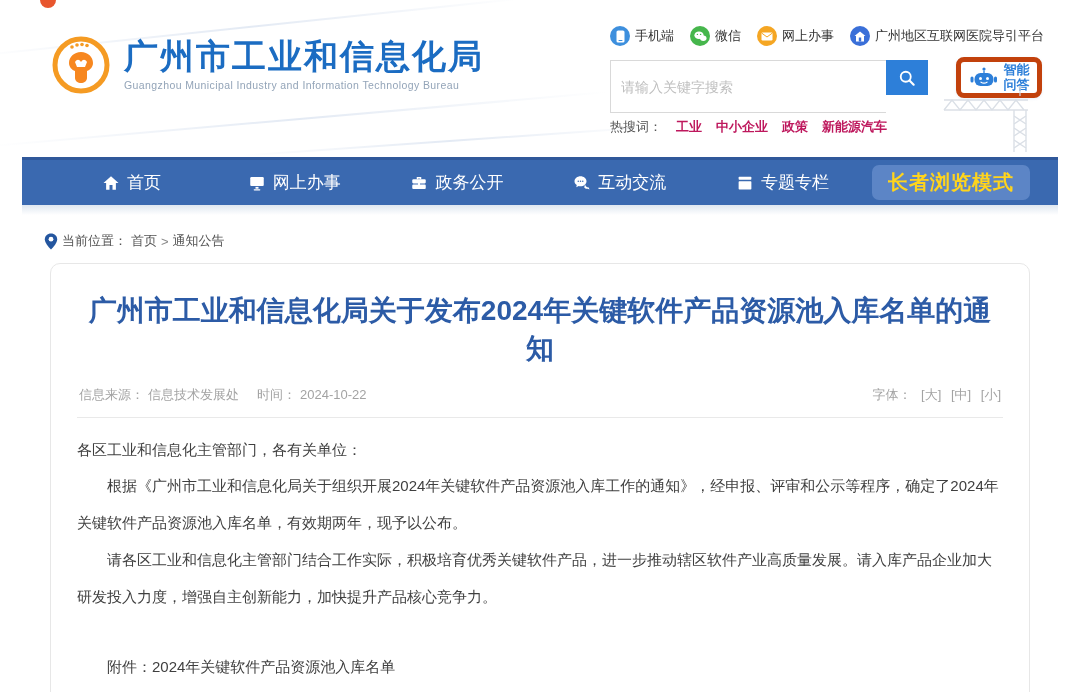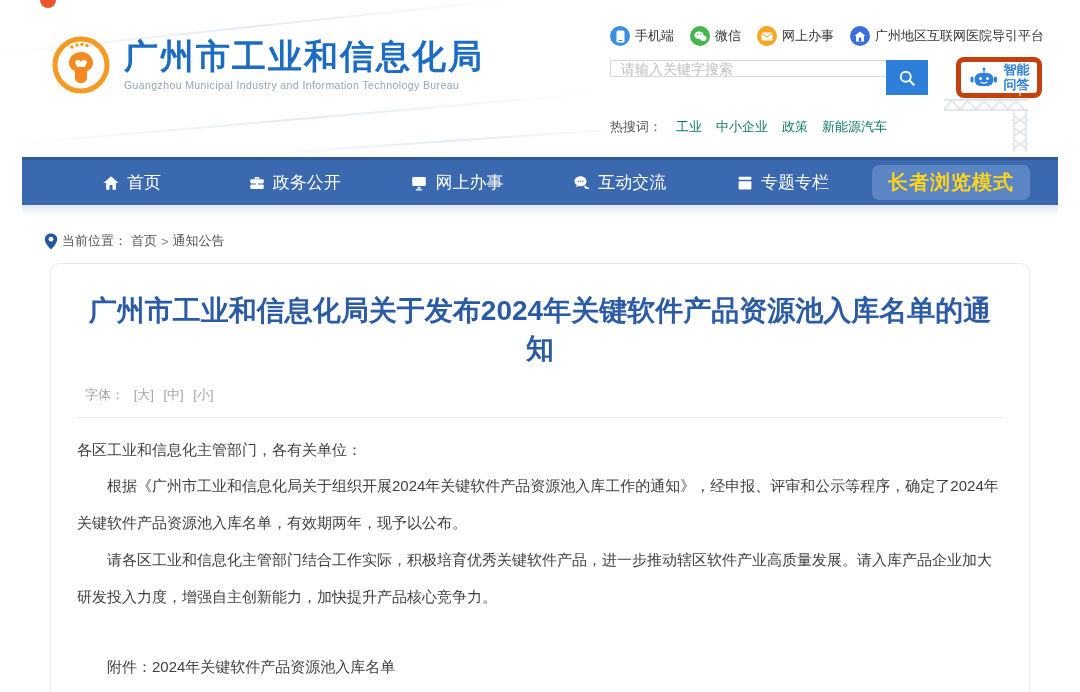--- a/index.html
+++ b/index.html
@@ -23,28 +23,28 @@
 
   .header-right { position:absolute; right:38px; top:26px; width:432px; }
   .quicklinks { display:flex; align-items:center; gap:16px;font-family:Liberation Mono, monospace; }
   .qlink { display:flex; align-items:center; gap:5px; font-size:13px; color:#333; cursor:pointer; white-space:nowrap; }
   .qicon { width:20px; height:20px; border-radius:50%; display:flex; align-items:center; justify-content:center; flex:0 0 auto; }
   .qicon svg { display:block; }
   .qc-blue { background:#3d8fdd; } .qc-green { background:#46b64c; } .qc-orange { background:#f5a623; } .qc-navy { background:#3a6fd8; }
 
   .search-row { display:flex; align-items:center; margin-top:11px; }
   .search-box { display:flex; flex:1; height:35px; }
-  .search-input { flex:1; height:17px; border:1px solid #d9d9d9; border-right:none; padding:0 10px; font-size:14px; color:#333; outline:none; font-family:inherit; }
+  .search-input { flex:1; height:53px; border:1px solid #d9d9d9; border-right:none; padding:0 10px; font-size:14px; color:#333; outline:none; font-family:inherit; }
   .search-input::placeholder { color:#bfbfbf; }
   .search-btn { width:42px; height:35px; background:#2d7fd9; border:none; cursor:pointer; display:flex; align-items:center; justify-content:center; }
   .qa-btn { margin-left:28px; width:86px; height:41px; background:#fff; border:5px solid #c2410c; border-radius:8px; box-shadow:0 1px 3px rgba(60,100,180,.10); display:flex; align-items:center; justify-content:center; gap:5px; cursor:pointer; }
   .qa-text { font-size:13px; font-weight:bold; color:#2d7fd9; line-height:1.15; }
 
   .hotwords { display:flex; align-items:center; margin-top:20px; font-size:13px; color:#555; gap:14px; }
-  .hotword { color:#0f766e; cursor:pointer; white-space:nowrap; }
+  .hotword { color:#be185d; cursor:pointer; white-space:nowrap;font-weight:bold; }
 
   .crane { position:absolute; right:42px; top:84px; opacity:.85; }
 
   
   .nav { position:relative; margin:0 22px; height:48px; background:#3a69b0; border-top:3px solid #30589a; display:flex; align-items:center; padding:0 28px; }
   .nav-item { flex:1; display:flex; align-items:center; justify-content:center; gap:7px; color:#fff; font-size:17px; cursor:pointer; white-space:nowrap; }
   .nav-icon { display:flex; align-items:center; }
   .elder-btn { flex:0 0 auto; margin-left:8px; height:35px; padding:0 16px; background:#5c85c6; border:none; border-radius:7px; color:#ffd41c; font-size:20px; font-weight:bold; letter-spacing:1px; cursor:pointer; font-family:inherit; }
   .nav-shadow { height:10px; margin:0 22px; background:linear-gradient(#dfe7f0, rgba(223,231,240,0)); }
 
@@ -192,37 +192,37 @@
       <span class="nav-icon">
         <svg width="18" height="18" viewBox="0 0 24 24">
             <path d="M12 3 L22 12 H18.5 V21 H14 V14.5 H10 V21 H5.5 V12 H2 Z" fill="#fff"></path>
           </svg>
       </span>
       <span>首页</span>
     </div>
     <div class="nav-item">
       <span class="nav-icon">
         <svg width="18" height="18" viewBox="0 0 24 24">
+            <rect x="3" y="4" width="18" height="12" rx="1.5" fill="#fff"></rect>
+            <rect x="10" y="17.2" width="4" height="2.4" fill="#fff"></rect>
+            <rect x="7.5" y="20.2" width="9" height="1.8" rx=".9" fill="#fff"></rect>
+          </svg>
+      </span>
+      <span>网上办事</span>
+    </div>
+    <div class="nav-item">
+      <span class="nav-icon">
+        <svg width="18" height="18" viewBox="0 0 24 24">
             <path d="M9 4 h6 v3 h-2 v-1 h-2 v1 h-2 Z" fill="#fff"></path>
             <rect x="3" y="7" width="18" height="5.5" rx="1.5" fill="#fff"></rect>
             <rect x="3" y="14" width="18" height="6" rx="1.5" fill="#fff"></rect>
             <rect x="10.7" y="11.5" width="2.6" height="3.4" fill="#fff"></rect>
           </svg>
       </span>
       <span>政务公开</span>
-    </div>
-    <div class="nav-item">
-      <span class="nav-icon">
-        <svg width="18" height="18" viewBox="0 0 24 24">
-            <rect x="3" y="4" width="18" height="12" rx="1.5" fill="#fff"></rect>
-            <rect x="10" y="17.2" width="4" height="2.4" fill="#fff"></rect>
-            <rect x="7.5" y="20.2" width="9" height="1.8" rx=".9" fill="#fff"></rect>
-          </svg>
-      </span>
-      <span>网上办事</span>
     </div>
     <div class="nav-item">
       <span class="nav-icon">
         <svg width="18" height="18" viewBox="0 0 24 24">
             <path d="M10 3 C5.6 3 2 6 2 9.7 C2 11.8 3.2 13.6 5 14.8 L4.4 17.6 L7.6 16 C8.4 16.2 9.2 16.4 10 16.4 C14.4 16.4 18 13.4 18 9.7 C18 6 14.4 3 10 3 Z" fill="#fff"></path>
             <circle cx="7" cy="9.7" r="1" fill="#3a69b0"></circle>
             <circle cx="10" cy="9.7" r="1" fill="#3a69b0"></circle>
             <circle cx="13" cy="9.7" r="1" fill="#3a69b0"></circle>
             <path d="M16 13 C16 15.8 18.4 18 21 18 L22 20.5 L19.6 19.6 C18.4 20 16 19.6 15 18" fill="#fff"></path>
           </svg>
@@ -250,20 +250,23 @@
     <span>当前位置：</span>
     <span class="crumb-link">首页</span>
     <span class="crumb-sep">&gt;</span>
     <span class="crumb-link">通知公告</span>
   </div>
 
   <div class="article-box">
     <h1 class="article-title">广州市工业和信息化局关于发布2024年关键软件产品资源池入库名单的通知</h1>
 
     <div class="meta-row">
+      <div class="meta-left">
+        <span>信息来源：</span><span>信息技术发展处</span><span class="meta-gap"></span><span>时间：</span><span>2024-10-22</span>
+      </div>
       <div class="font-sizer">
         <span>字体：</span>
         <span>[大]</span>
         <span>[中]</span>
         <span>[小]</span>
       </div>
     </div>
     <div class="meta-divider"></div>
 
     <div class="article-body">

